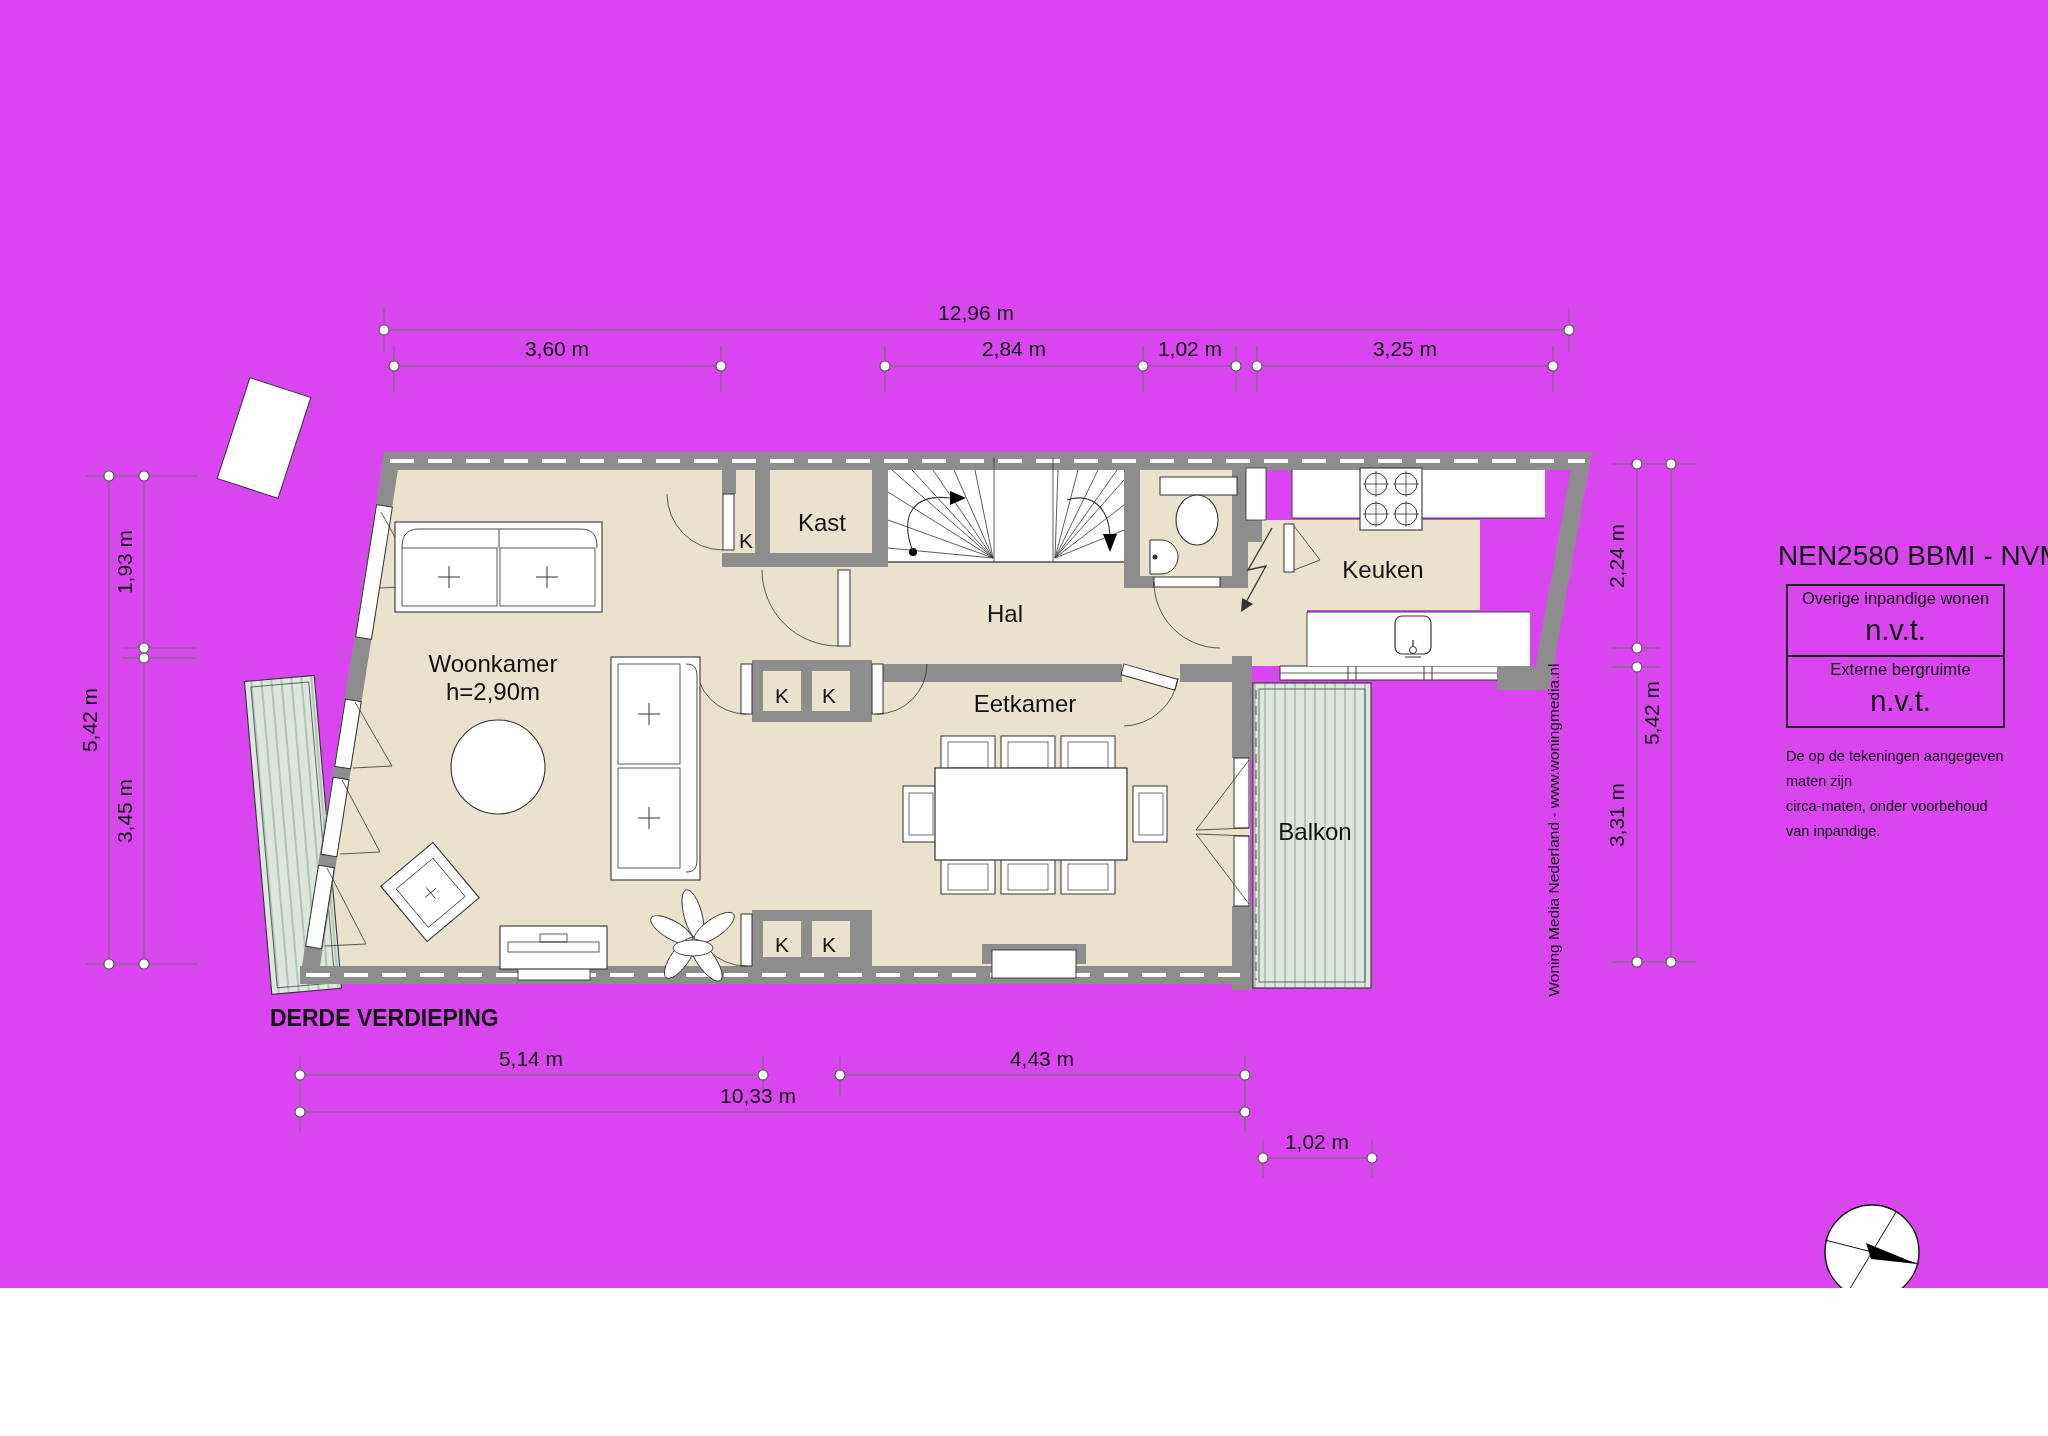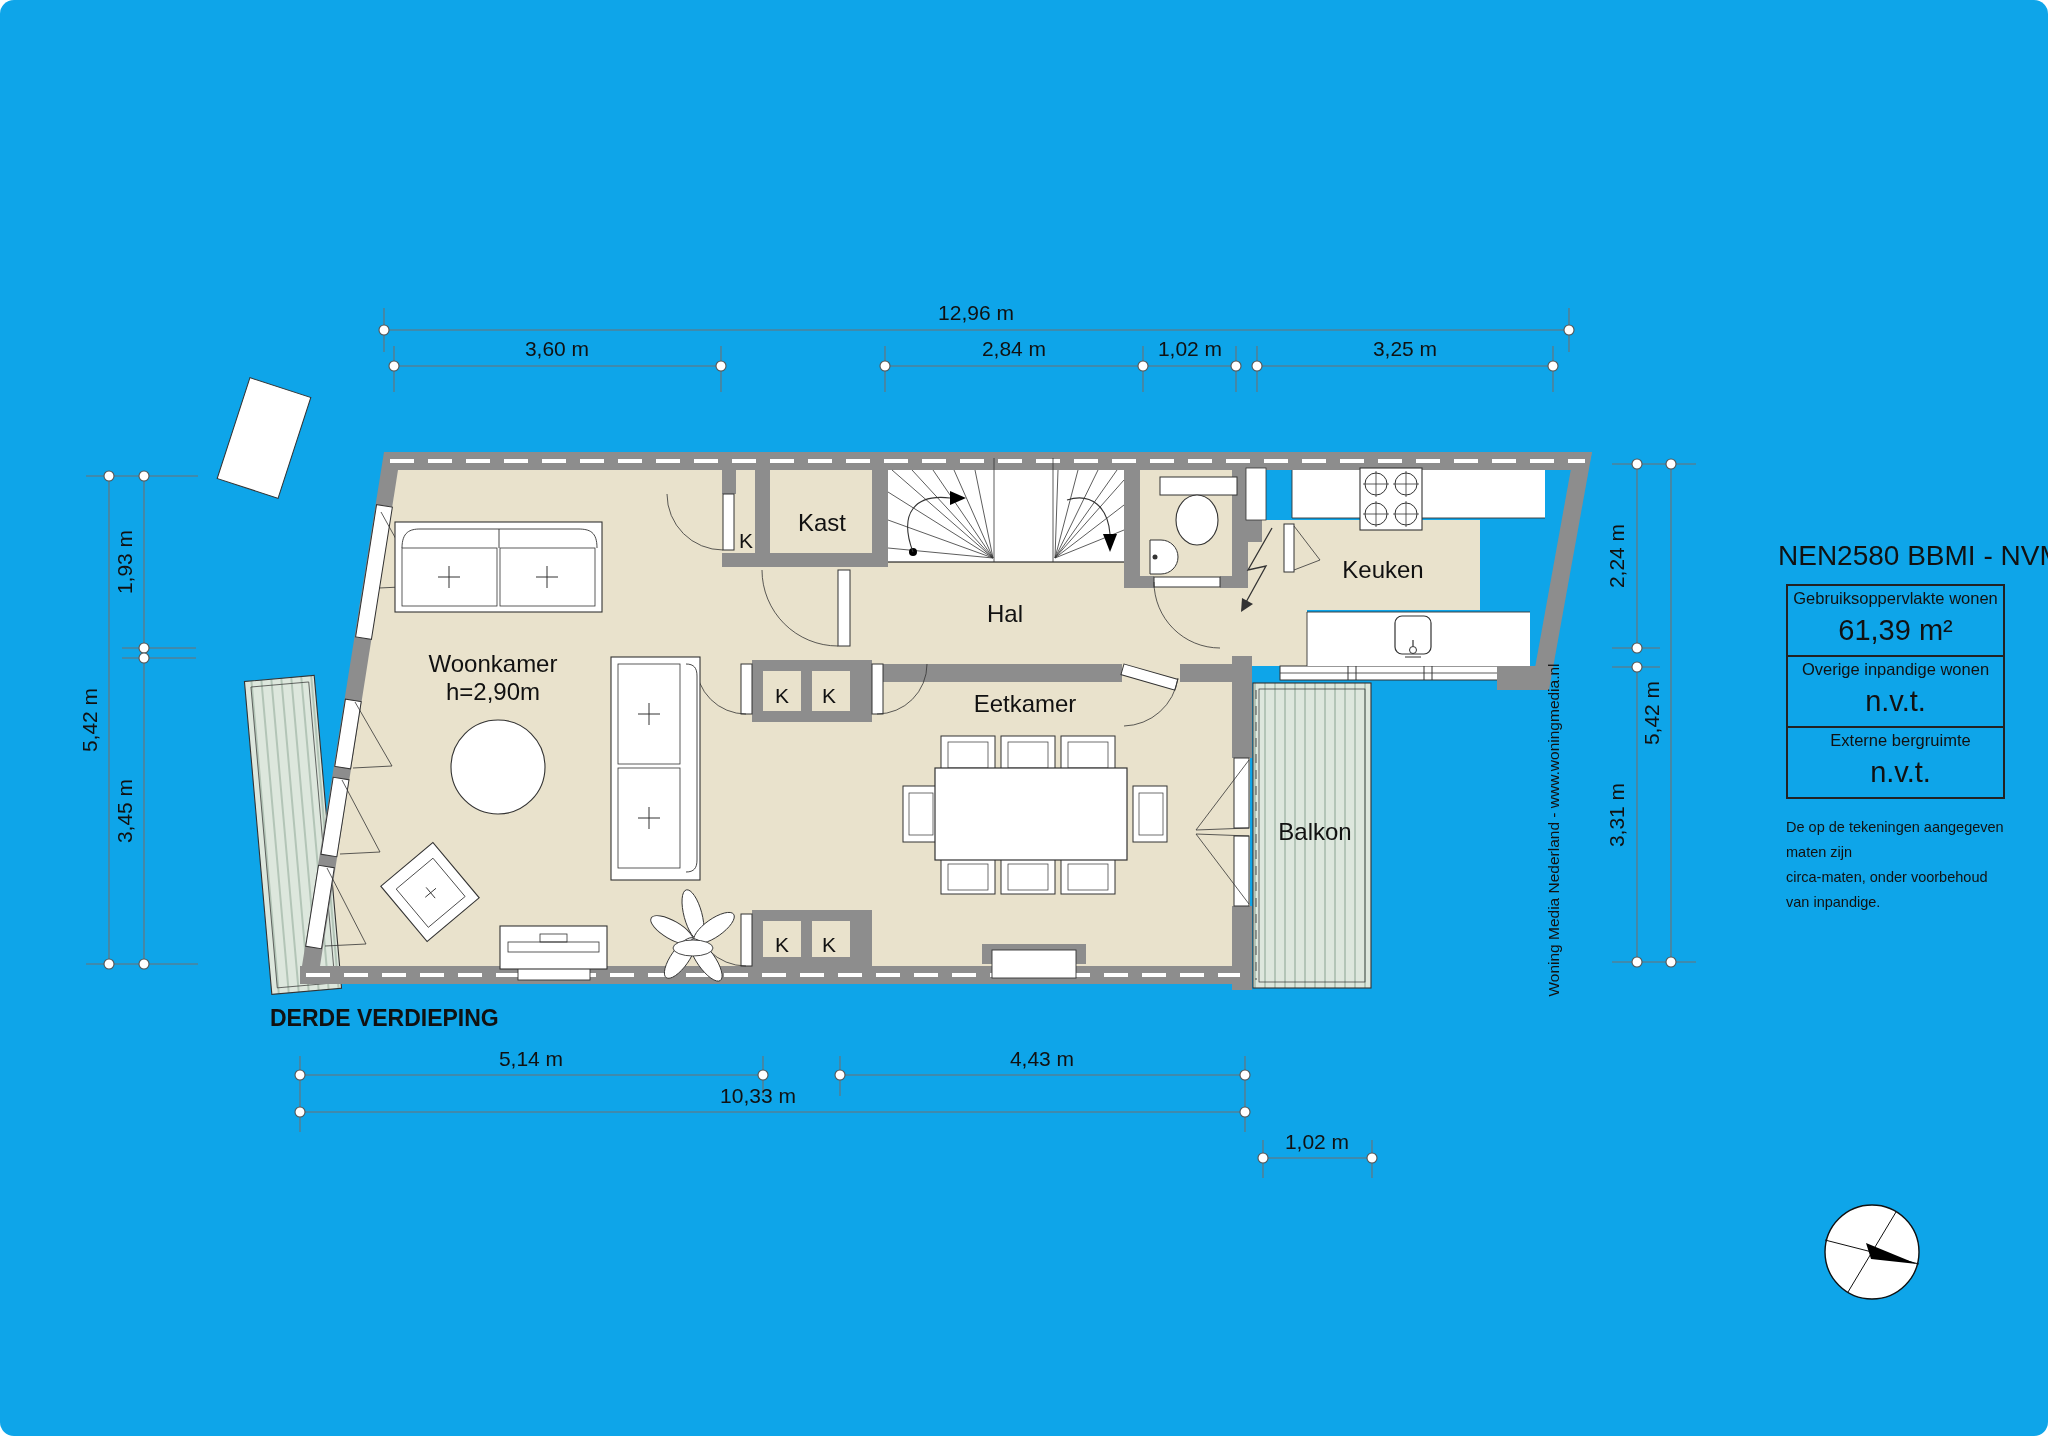--- a/index.html
+++ b/index.html
@@ -1,17 +1,17 @@
 <!DOCTYPE html>
 <html><head>
 <meta charset="utf-8">
 <style>
   html,body{margin:0;padding:0;background:#fff;}
-  .canvas{position:relative;width:2048px;height:1436px;background:#0ea5e9;overflow:hidden;
-          font-family:"Liberation Sans",sans-serif;border-radius:14px;}
+  .canvas{position:relative;width:2048px;height:1288px;background:#d946ef;overflow:hidden;
+          font-family:"Liberation Sans",sans-serif;}
   .plan-svg{position:absolute;left:0;top:0;}
   .plan-svg text{font-family:"Liberation Sans",sans-serif;fill:#111;}
   .dim-label{font-size:21px;}
   .room-label{font-size:24px;}
   .k-label{font-size:21px;}
   .floor-title{font-size:23px;font-weight:bold;}
   .credit-text{font-size:15.5px;fill:#333;}
   
   .legend{position:absolute;left:1778px;top:540px;width:230px;}
   .legend-title{font-size:28px;color:#111;margin:0 0 12px 0;white-space:nowrap;}
@@ -405,24 +405,20 @@
     <line x1="1848" y1="1292" x2="1896" y2="1212" stroke="#111" stroke-width="1"></line>
     <line x1="1825" y1="1240" x2="1919" y2="1264" stroke="#111" stroke-width="1"></line>
     <polygon points="1866,1243 1917,1264 1871,1259" fill="#000"></polygon>
   </g>
 </svg>
 
 <div class="legend">
   <div class="legend-title">NEN2580 BBMI - NVM</div>
   <div class="legend-box">
     <div class="legend-row">
-      <div class="lbl">Gebruiksoppervlakte wonen</div>
-      <div class="val">61,39 m²</div>
-    </div>
-    <div class="legend-row">
       <div class="lbl">Overige inpandige wonen</div>
       <div class="val">n.v.t.</div>
     </div>
     <div class="legend-row">
       <div class="lbl">Externe bergruimte</div>
       <div class="val">n.v.t.</div>
     </div>
   </div>
   <div class="legend-disclaimer">
     <div>De op de tekeningen aangegeven maten zijn</div>

